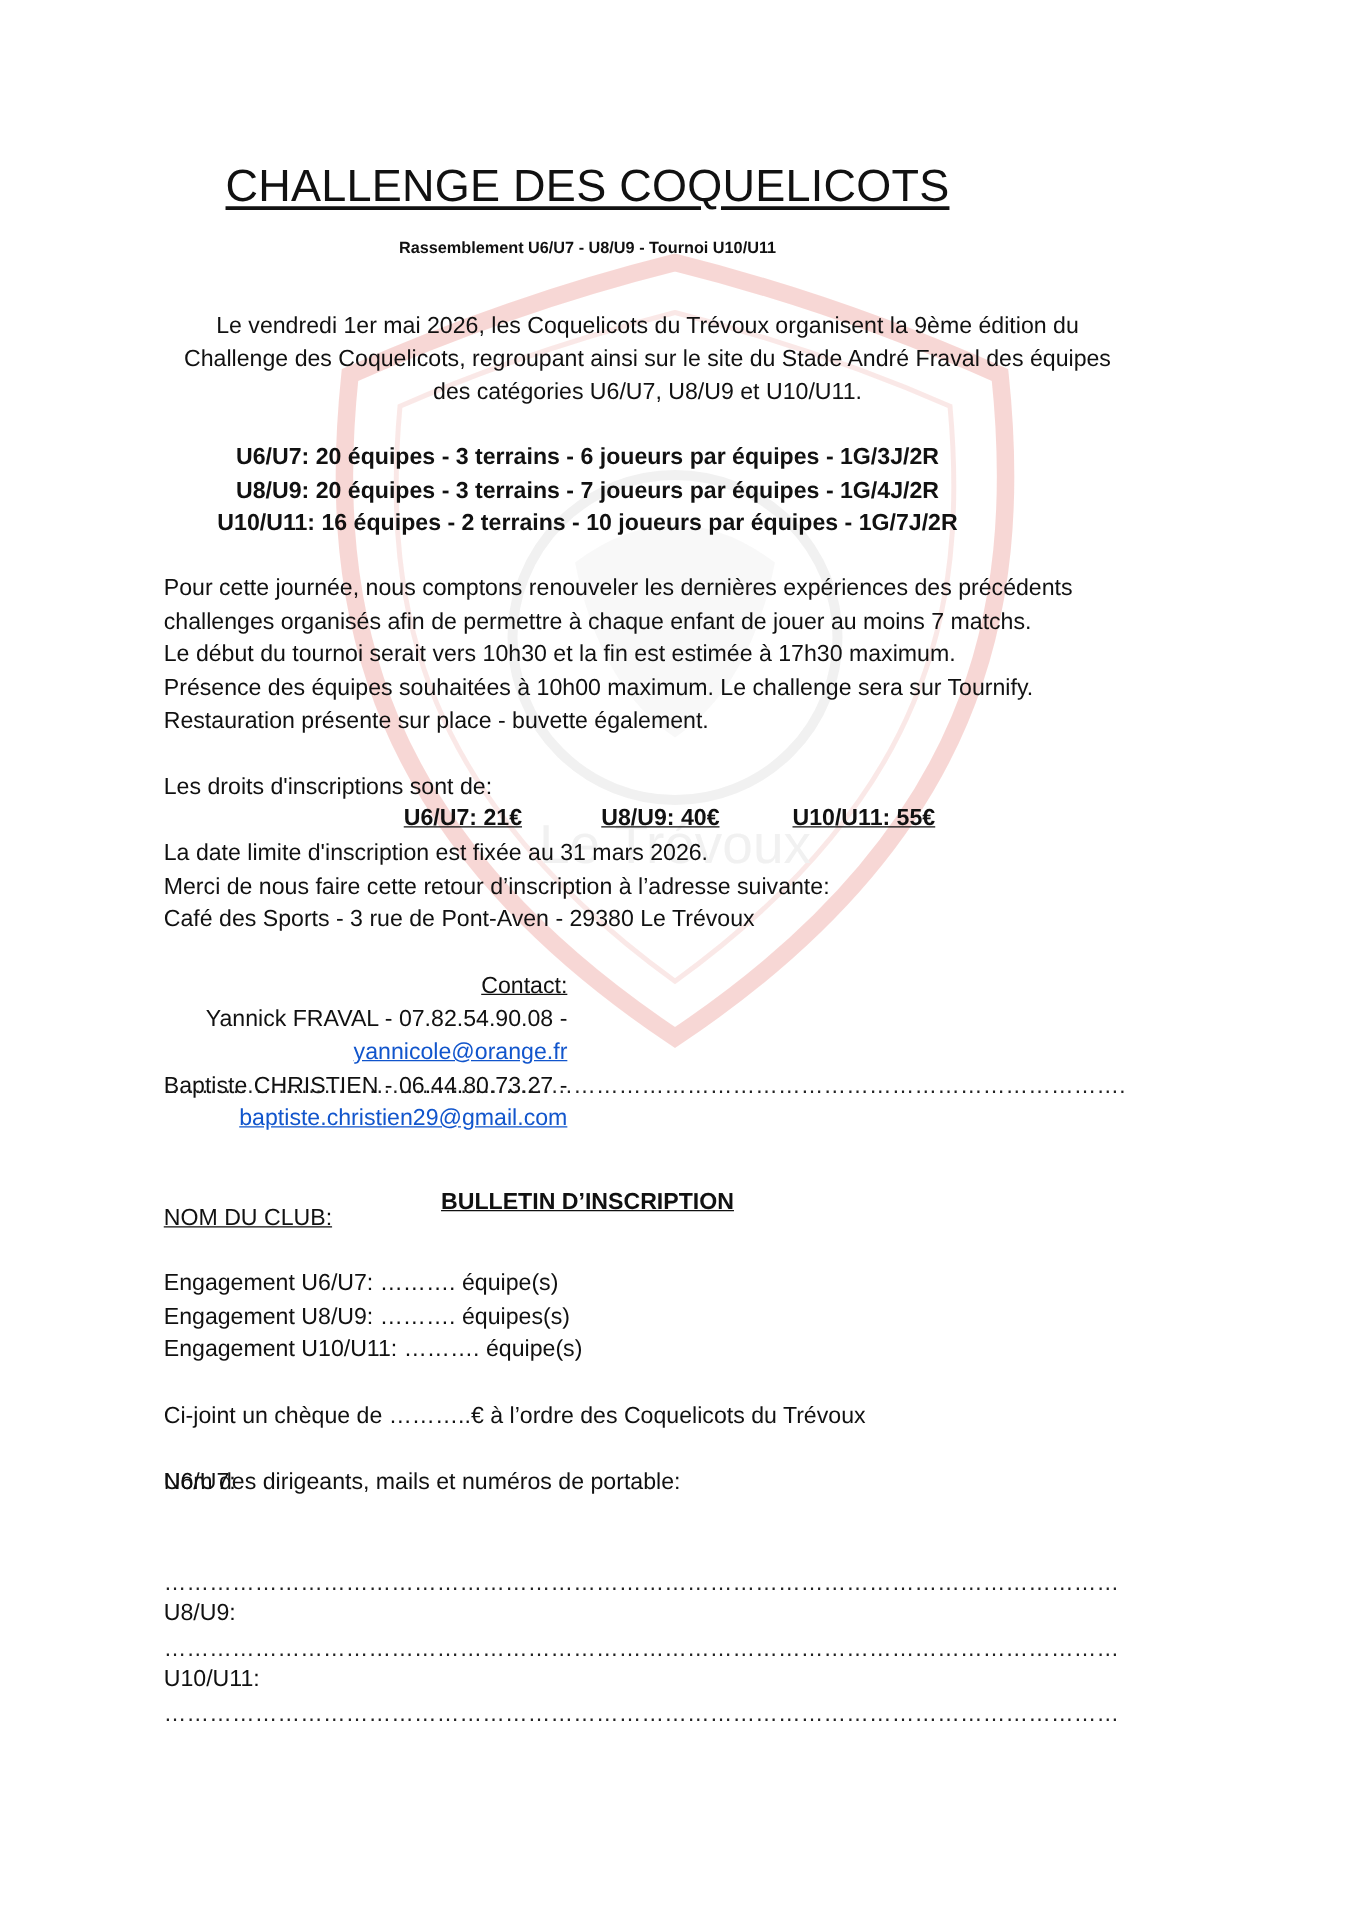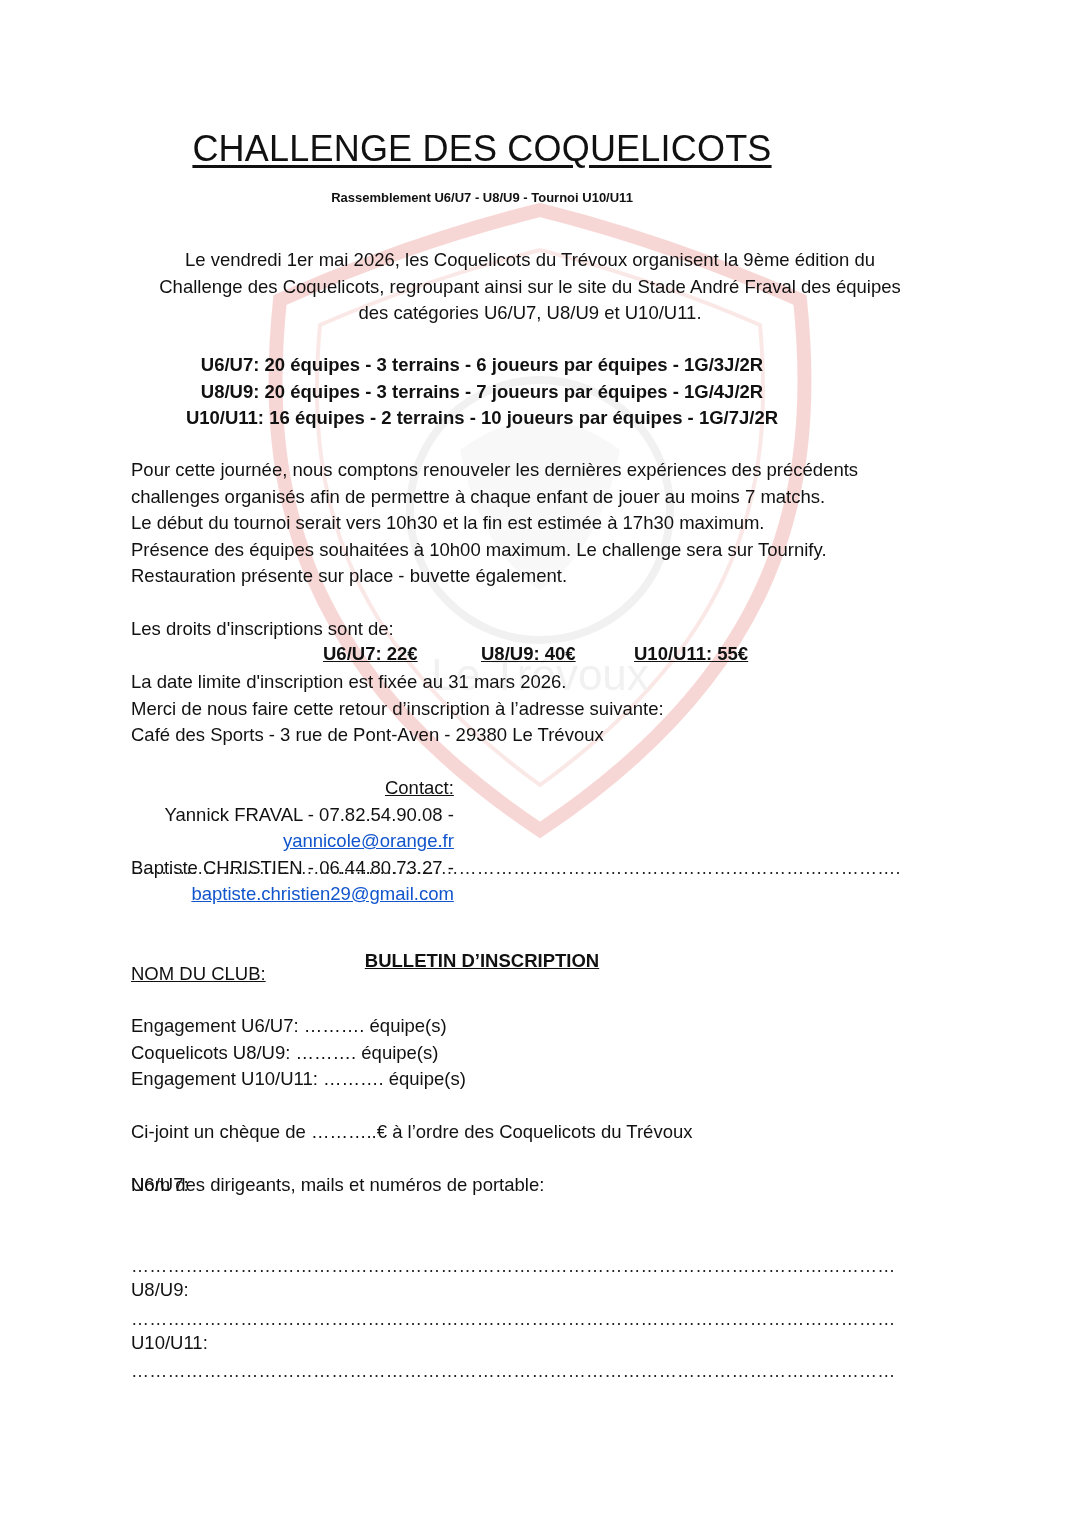--- a/index.html
+++ b/index.html
@@ -6,21 +6,21 @@
     body {
       width: 1080px; height: 1526px; position: relative; overflow: hidden;
       font-family: "Liberation Sans", sans-serif; color: #111111;
     }
     .watermark {
       position: absolute; left: 240px; top: 190px; width: 600px; height: 660px;
       pointer-events: none; opacity: 0.55;
     }
     .page { position: absolute; left: 0; top: 0; width: 1080px; }
     .abs { position: absolute; white-space: nowrap; }
-    .center { left: 12px; width: 940px; text-align: center; }
+    .center { left: 0; width: 940px; text-align: center; }
     .title { top: 128px; font-size: 36px; text-decoration: underline; text-underline-offset: 4px; letter-spacing: 0.2px; }
     .subtitle { top: 190px; font-size: 13px; font-weight: bold; }
     .intro { top: 247px; font-size: 18.5px; line-height: 26.5px; white-space: normal; padding-left: 48px; }
     .intro span { display: block; }
     .cats { top: 352px; font-size: 18.5px; font-weight: bold; line-height: 26.5px; }
     .cats span { display: block; }
     .para { left: 131px; font-size: 18.5px; line-height: 26.5px; }
     .para span { display: block; }
     .fees { top: 643px; font-size: 18.5px; font-weight: bold; }
     .fee { position: absolute; text-decoration: underline; }
@@ -60,21 +60,21 @@
   <div class="abs para" style="top:457px;">
     <span>Pour cette journée, nous comptons renouveler les dernières expériences des précédents</span>
     <span>challenges organisés afin de permettre à chaque enfant de jouer au moins 7 matchs.</span>
     <span>Le début du tournoi serait vers 10h30 et la fin est estimée à 17h30 maximum.</span>
     <span>Présence des équipes souhaitées à 10h00 maximum. Le challenge sera sur Tournify.</span>
     <span>Restauration présente sur place - buvette également.</span>
   </div>
 
   <div class="abs para" style="top:616px;">Les droits d'inscriptions sont de:</div>
   <div class="abs fees" style="left:0; width:1080px;">
-    <span class="fee" style="left:323px;">U6/U7: 22€</span>
+    <span class="fee" style="left:323px;">U6/U7: 21€</span>
     <span class="fee" style="left:481px;">U8/U9: 40€</span>
     <span class="fee" style="left:634px;">U10/U11: 55€</span>
   </div>
   <div class="abs para" style="top:669px;">
     <span>La date limite d'inscription est fixée au 31 mars 2026.</span>
     <span>Merci de nous faire cette retour d’inscription à l’adresse suivante:</span>
     <span>Café des Sports - 3 rue de Pont-Aven - 29380 Le Trévoux</span>
   </div>
 
   <div class="abs para" style="top:775px;text-align:right;">
@@ -89,21 +89,21 @@
       </span>
   </div>
   <div class="abs dots" style="top:858px; width:805px;">……………………………………………………………………………………………………………….</div>
 
   <div class="abs center bold-ul" style="top:908px; font-size:18.5px;margin-top:42px;">BULLETIN D’INSCRIPTION</div>
 
   <div class="abs para u" style="top:961px;">NOM DU CLUB:</div>
 
   <div class="abs para" style="top:1013px;">
     <span>Engagement U6/U7: ………. équipe(s)</span>
-    <span>Coquelicots U8/U9: ………. équipe(s)</span>
+    <span>Engagement U8/U9: ………. équipes(s)</span>
     <span>Engagement U10/U11: ………. équipe(s)</span>
   </div>
 
   <div class="abs para" style="top:1119px;">Ci-joint un chèque de ………..€ à l’ordre des Coquelicots du Trévoux</div>
 
   <div class="abs para" style="top:1172px;">Nom des dirigeants, mails et numéros de portable:</div>
 
   <div class="abs para" style="top:1172px;">U6/U7:</div>
   <div class="abs dots" style="top:1256px; width:815px;">………………………………………………………………………………………………………………</div>
   <div class="abs para" style="top:1277px;">U8/U9:</div>

